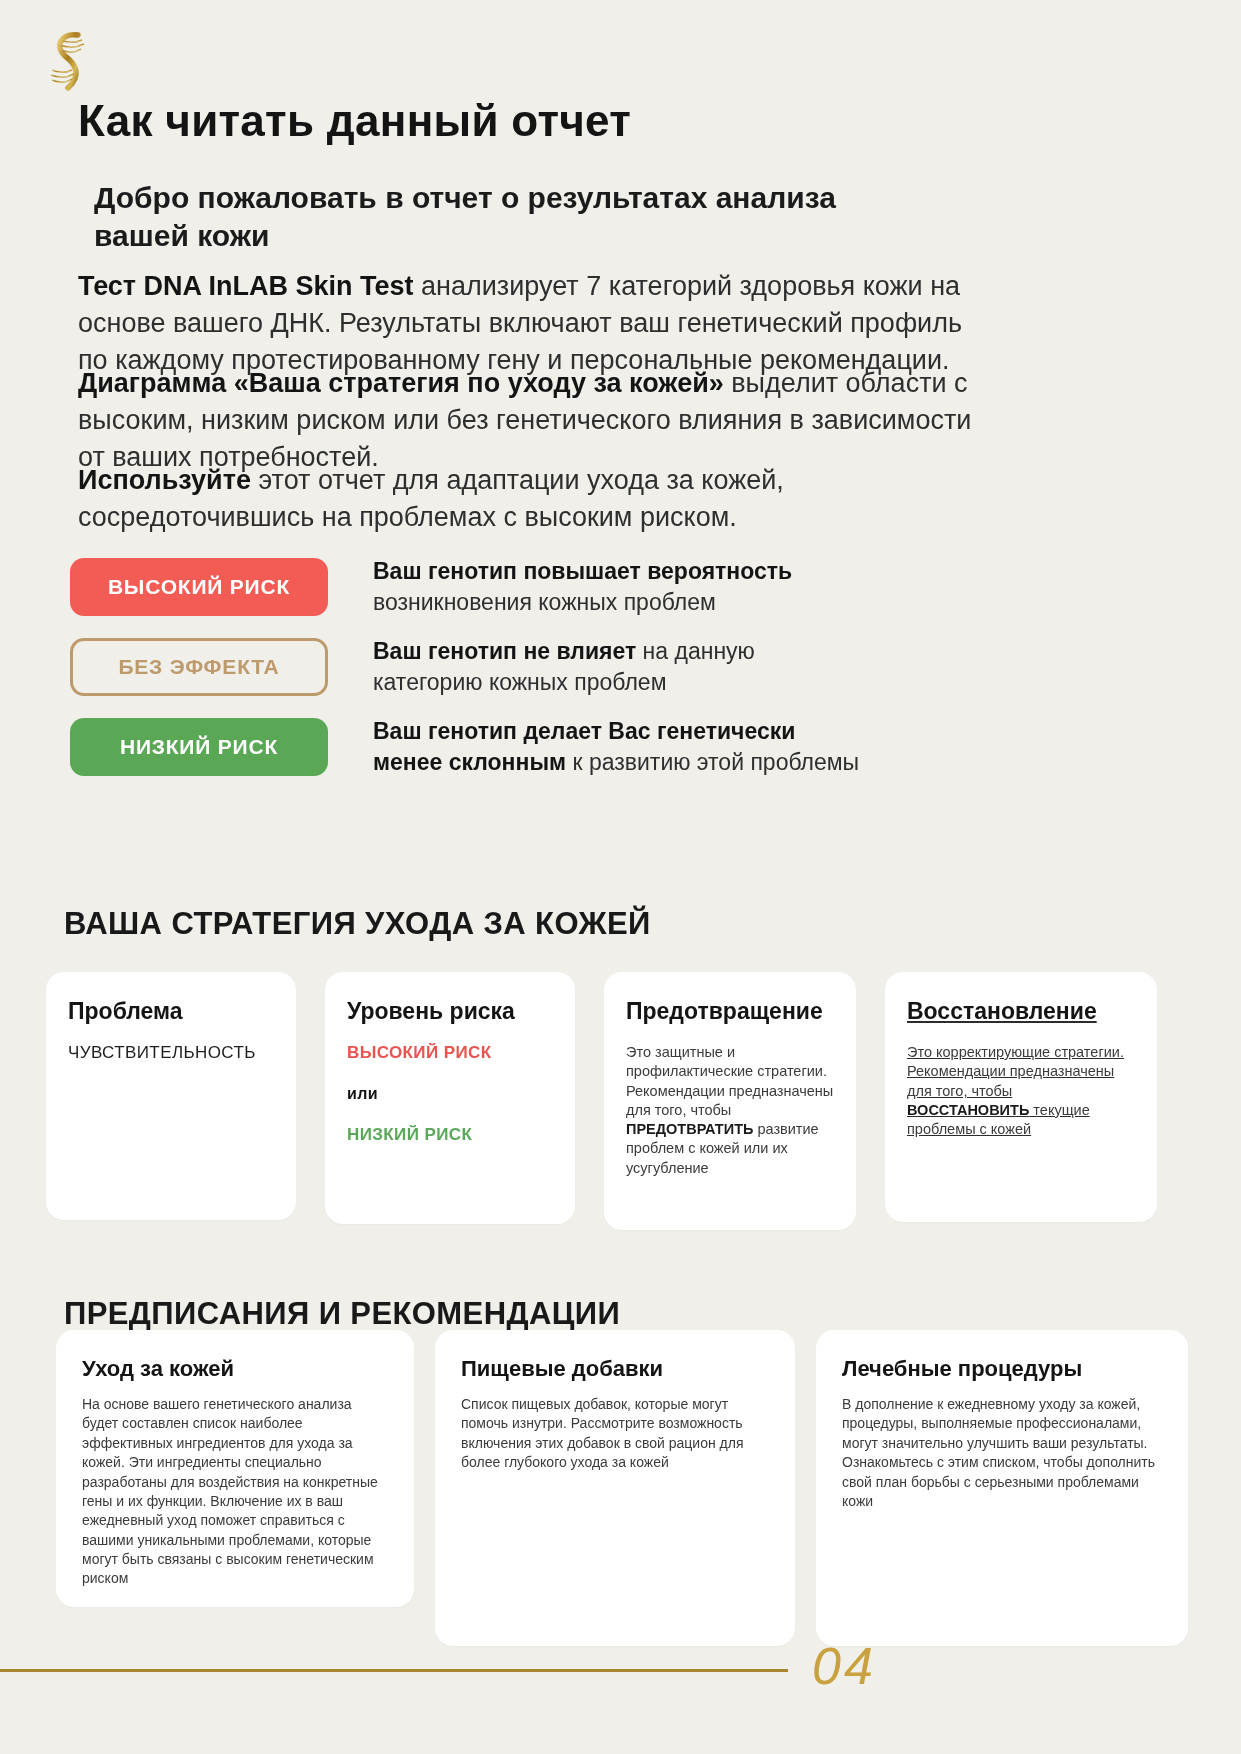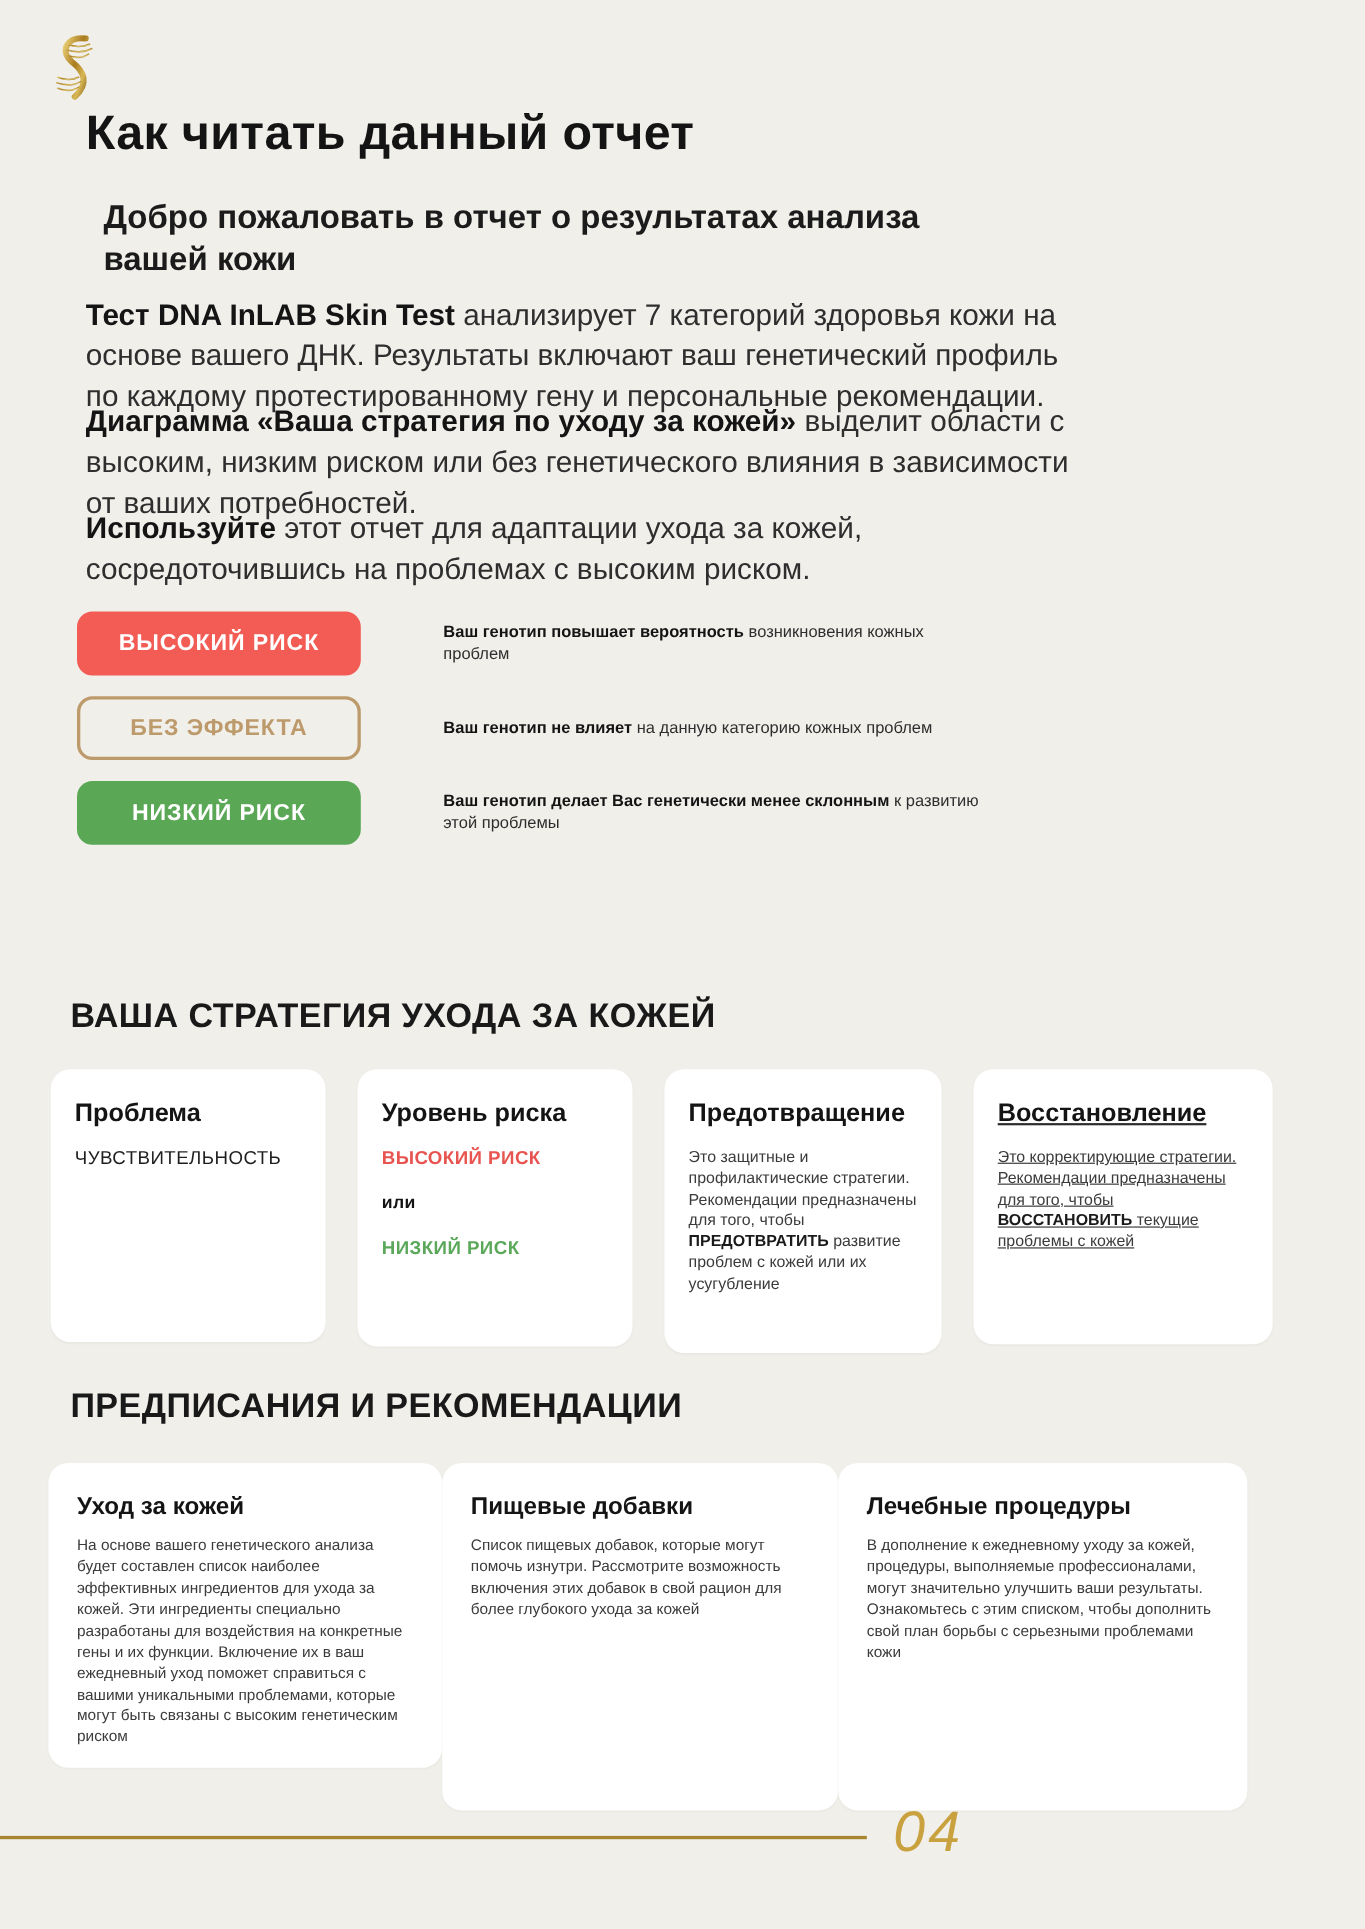--- a/index.html
+++ b/index.html
@@ -37,36 +37,36 @@
   .badge {
     width:258px; height:58px; border-radius:14px;
     display:flex; align-items:center; justify-content:center;
     font-size:21px; font-weight:700; letter-spacing:0.8px;
     flex-shrink:0; box-sizing:border-box;
   }
   .badge.high { background:#F25C54; color:#ffffff; }
   .badge.none { background:transparent; border:3px solid #BD9A6B; color:#BD9A6B; }
   .badge.low  { background:#5AA755; color:#ffffff; }
   .legend-desc {
-    margin-left:75px; width:490px;
-    font-size:15px; line-height:1.33; color:#2e2e2e;
+    margin-left:45px; width:490px;
+    font-size:23px; line-height:1.33; color:#2e2e2e;
   }
   .legend-desc b { font-weight:800; color:#141414; }
 
   .section-heading {
     position:absolute; left:64px;
     font-size:31px; font-weight:700; color:#191919;
     letter-spacing:0.4px; margin:0;
   }
   .section-heading.strategy { top:906px; }
-  .section-heading.recs { top:1260px; }
+  .section-heading.recs { top:1296px; }
 
   .cards { position:absolute; display:flex; align-items:flex-start; }
   .cards.strategy-cards { left:46px; top:972px; gap:29px; }
-  .cards.rec-cards { left:44px; top:1330px; }
+  .cards.rec-cards { left:56px; top:1330px; gap:21px; }
 
   .card {
     background:#ffffff; border-radius:18px; box-sizing:border-box;
     box-shadow:0 1px 2px rgba(0,0,0,0.03);
   }
   .s-card { padding:26px 22px; }
   .s-card:nth-child(1) { width:250px; min-height:248px; }
   .s-card:nth-child(2) { width:250px; min-height:252px; }
   .s-card:nth-child(3) { width:252px; min-height:258px; }
   .s-card:nth-child(4) { width:272px; min-height:250px;text-decoration:underline; }

